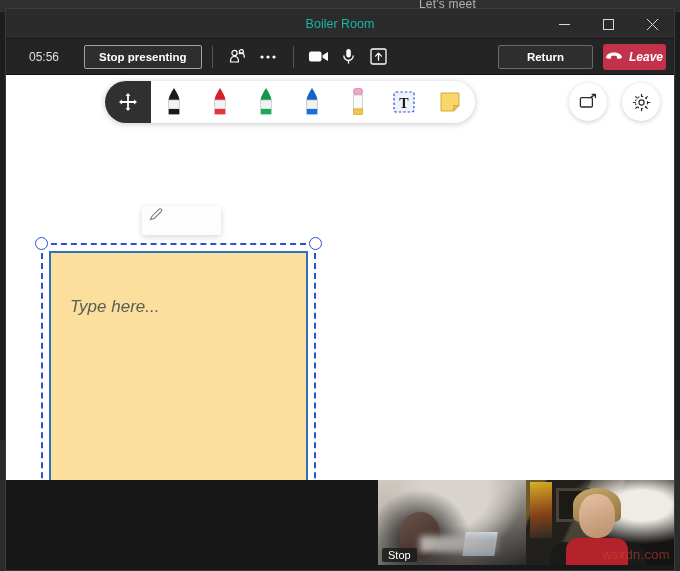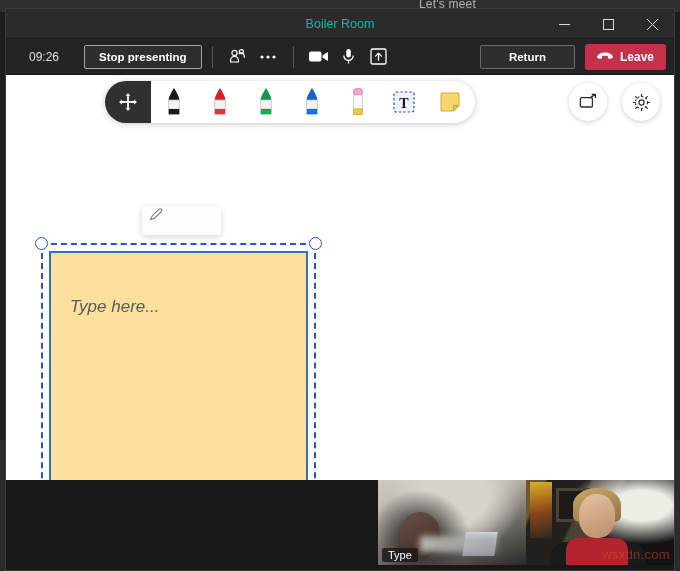--- a/index.html
+++ b/index.html
@@ -65,24 +65,24 @@
     color:#fff; cursor:pointer; border-radius:2px;
   }
   .cbtn svg { display:block; }
   #return-btn {
     height:24px; padding:0 28px;
     background:#2e2e2e; border:1px solid #6a6a6a; color:#fff;
     font-size:11.5px; font-weight:bold; border-radius:2px;
     display:flex; align-items:center; cursor:pointer;
   }
   #leave-btn {
-    height:26px; padding:0 12px; margin-left:10px; margin-right:2px;
+    height:26px; padding:0 3px; margin-left:10px; margin-right:2px;
     background:#c4314b; color:#fff; border:none; border-radius:3px;
     font-size:12px; font-weight:bold;
-    display:flex; align-items:center; gap:7px; cursor:pointer;
+    display:flex; align-items:center; gap:7px; cursor:pointer;font-style:italic;
   }
 
   
   #board {
     position:relative; height:405px; background:#ffffff; overflow:hidden;
   }
 
   
   #wb-toolbar {
     position:absolute; left:99px; top:6px;
@@ -234,21 +234,21 @@
         <div class="wbtn close">
           <svg width="11" height="11" viewBox="0 0 11 11">
               <path d="M0 0 L11 11 M11 0 L0 11" stroke="currentColor" stroke-width="1" fill="none"></path>
             </svg>
         </div>
       </div>
     </div>
 
     <div id="ctrlbar">
 
-      <div id="timer">09:26</div>
+      <div id="timer">05:56</div>
 
       <div id="stop-presenting">Stop presenting</div>
 
       <div class="divider"></div>
 
       <div class="cbtn">
         <svg width="17" height="15" viewBox="0 0 17 15" fill="none" stroke="currentColor" stroke-width="1.2">
           <circle cx="5.5" cy="4" r="2.6"></circle>
           <path d="M1.6 13 v-2.2 a3.9 3.9 0 0 1 3.9-3.3 a3.9 3.9 0 0 1 3.9 3.3 V13 z"></path>
           <circle cx="12.4" cy="2.6" r="2"></circle>
@@ -399,21 +399,21 @@
 
       </div>
     </div>
 
     <div id="videostrip">
 
       <div class="tile" id="tile-brad">
         <div id="brad-head"></div>
         <div id="brad-laptop"></div>
         <div id="brad-blur"></div>
-        <div class="namebadge">Type</div>
+        <div class="namebadge">Stop</div>
       </div>
 
       <div class="tile" id="tile-woman">
         <div id="w-art"></div>
         <div id="w-frame"></div>
         <div id="w-shoulders"></div>
         <div id="w-shirt"></div>
         <div id="w-hair"></div>
         <div id="w-head"></div>
         <div id="watermark">wsxdn.com</div>

